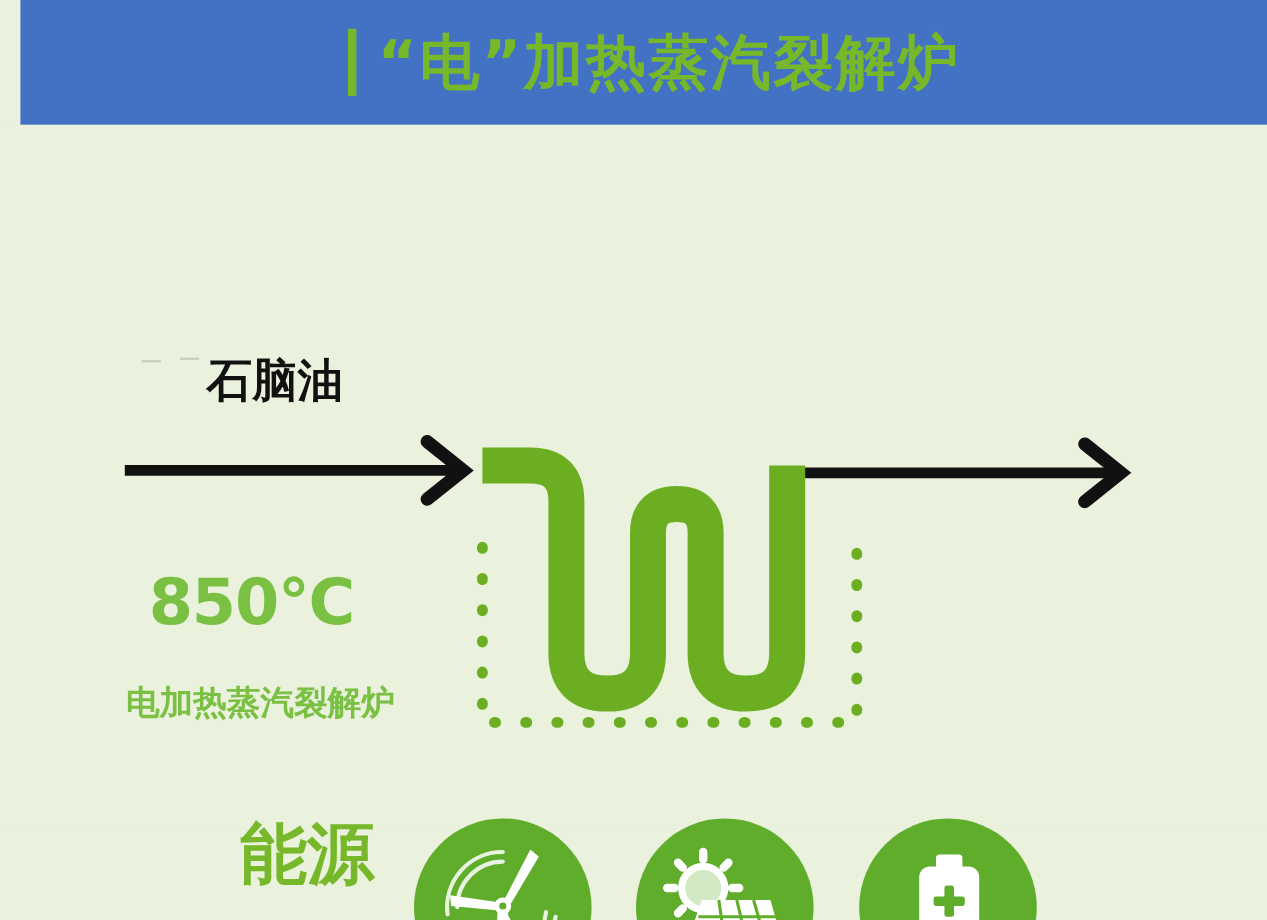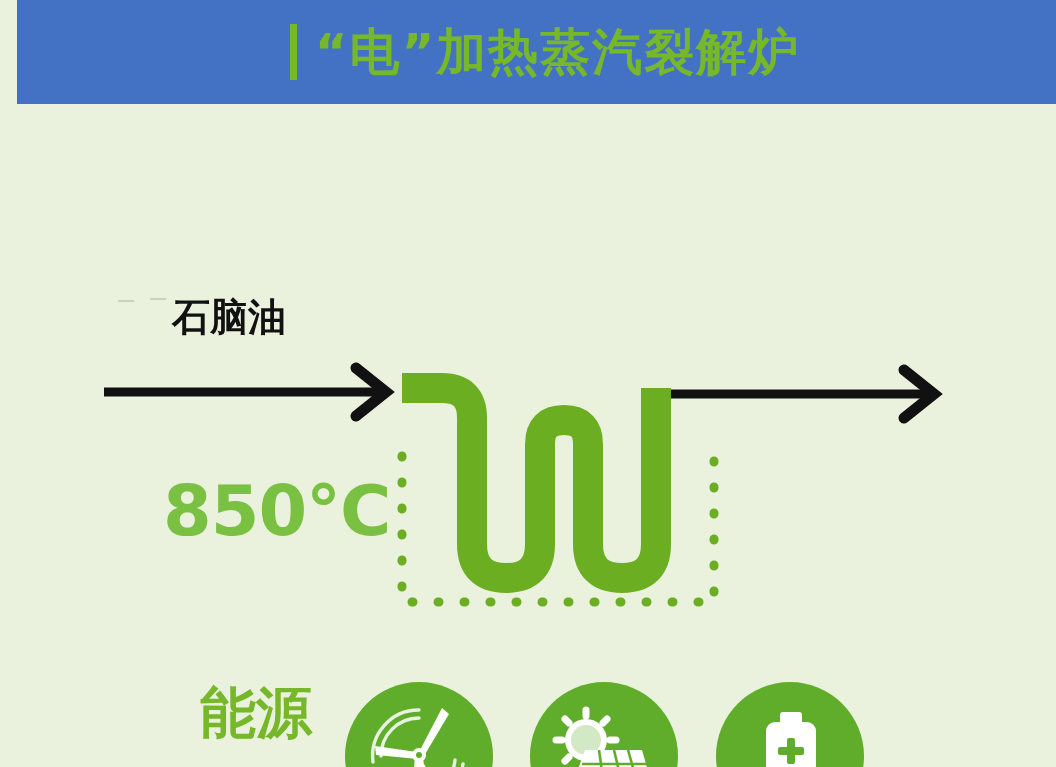--- a/index.html
+++ b/index.html
@@ -98,28 +98,27 @@
     font-weight: 700;
     color: #111111;
     line-height: 1.28;
   }
   .product-line { display: block; white-space: nowrap; }
 
   #label-temperature {
     position: absolute;
     left: 124px;
     top: 372px;
-    font-size: 70px;
+    font-size: 53px;
     font-weight: 800;
     color: #7ac043;
     line-height: 1;
     letter-spacing: -1px;
     white-space: nowrap;
     font-family: "DejaVu Sans", "Liberation Sans", sans-serif;
-    margin-left: 39px;
   }
   #label-furnace {
     position: absolute;
     left: 105px;
     top: 468px;
     font-size: 28px;
     font-weight: 700;
     color: #7ac043;
     line-height: 1;
     white-space: nowrap;
@@ -211,20 +210,21 @@
                Q 208 166 208 190
                L 208 290
                Q 208 324 242 324
                Q 276 324 276 290
                L 276 134" fill="none" stroke="#6bae22" stroke-width="30" stroke-linecap="butt" stroke-linejoin="round"></path>
 
       <path d="M 22 202 L 22 348 L 334 348 L 334 202" fill="none" stroke="#6bae22" stroke-width="9" stroke-linecap="round" stroke-dasharray="1 25"></path>
     </svg>
 
     <div id="label-temperature">850°C</div>
+    <div id="label-furnace">电加热蒸汽裂解炉</div>
 
     <div id="label-renewable">
       <span id="renewable-line-2">能源</span>
     </div>
 
     <div class="energy-icon-circle" id="icon-wind-circle">
       <svg viewBox="0 0 148 148">
 
         <g fill="none" stroke="#ffffff" stroke-width="3.4" stroke-linecap="round" opacity="0.85">
           <path d="M 36 74 A 38 38 0 0 1 74 36"></path>

